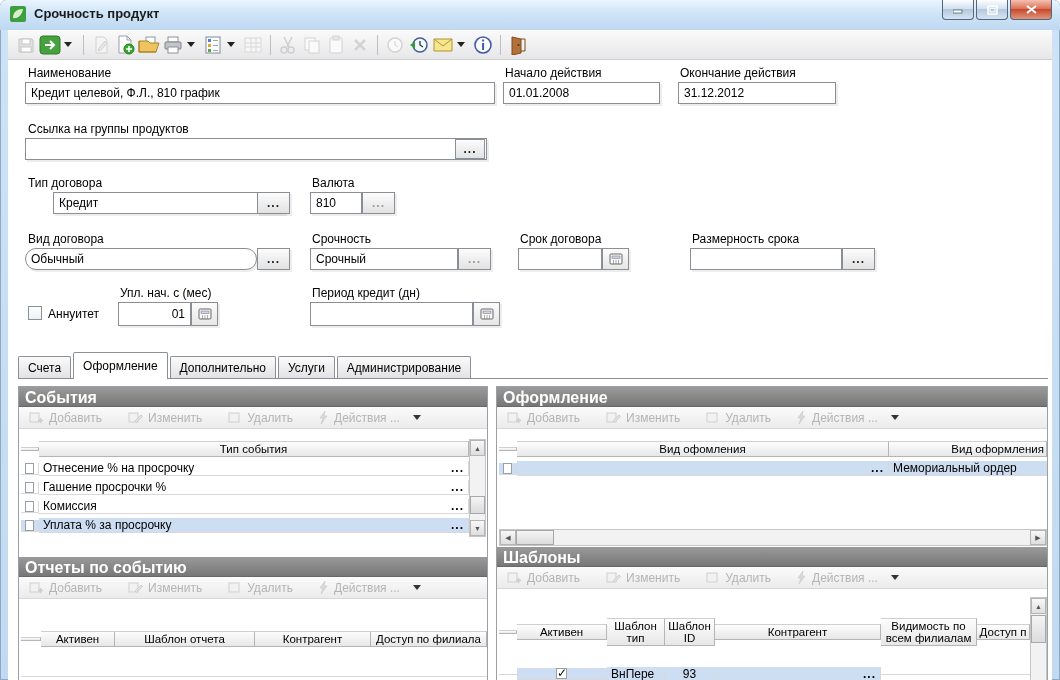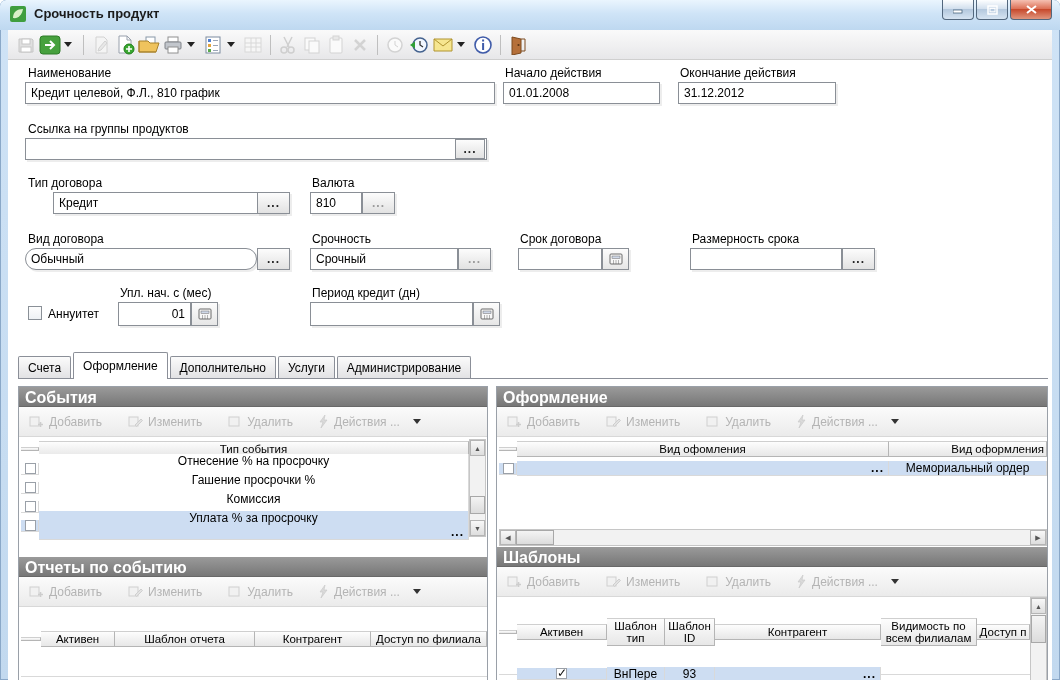--- a/index.html
+++ b/index.html
@@ -48,33 +48,33 @@
   .tab { height: 22px; padding: 0 9px; border: 1px solid #8b8f98; border-bottom: none;
     border-radius: 2px 2px 0 0; background: linear-gradient(#fbfbfb, #e2e2e4);
     display: flex; align-items: center; font-size: 12px; }
   .tab.active { height: 27px; background: #fff; margin-bottom: -1px; font-size: 12px; }
   .tabline { position: absolute; left: 10px; top: 318px; width: 1030px; height: 1px; background: #8b8f98; }
   
   .panel { position: absolute; background: #fff; border: 1px solid #9aa0a8; border-bottom: none; }
   .sect { position: absolute; left: 0; width: 100%; height: 20px;
     background: linear-gradient(#9a9a9a, #777); color: #fff; font-weight: bold;
     font-size: 16px; padding: 2px 6px; border-bottom: 1px solid #686868; }
-  .ptool { position: absolute; left: 0; width: 100%; height: 30px;
+  .ptool { position: absolute; left: 0; width: 100%; height: 22px;
     background: linear-gradient(#fbfbfb, #ebebeb); border-bottom: 1px solid #d8d8d8;
     display: flex; align-items: center; gap: 26px; padding-left: 10px; }
   .pbtn { display: flex; align-items: center; gap: 5px; color: #b4b4b4; font-size: 12px; }
   .pbtn .dd2 { width: 0; height: 0; border-left: 4px solid transparent; border-right: 4px solid transparent;
     border-top: 5px solid #333; margin-left: 8px; }
   
   .trow, .thead { display: flex; align-items: center; }
   .hc { background: linear-gradient(#fdfdfd, #e7e7e7); border-right: 1px solid #b5b5b5;
     border-bottom: 1px solid #b5b5b5; border-top: 1px solid #cfcfcf; font-size: 11.5px;
     display: flex; align-items: center; justify-content: center; text-align: center; padding: 1px 2px; }
   .cell { border-right: 1px solid #d9d9d9; border-bottom: 1px solid #d9d9d9; background: #fff;
-    font-size: 12px; display: flex; align-items: center; padding: 0 4px; overflow: hidden; white-space: nowrap; flex-direction: column; }
+    font-size: 12px; display: flex; align-items: center; padding: 0 4px; overflow: hidden; white-space: nowrap; }
   .sel .cell { background: #cdddf2; }
   .rchk { width: 11px; height: 11px; border: 1px solid #9aa0a8; background: #fff; margin: 0 auto; position: relative; }
   .rchk.checked::after { content: "✓"; position: absolute; left: 0px; top: -3px; font-size: 12px; color: #111; }
   .rdots { margin-left: auto; font-weight: bold; letter-spacing: 1px; }
   
   .vsb, .hsb { position: absolute; background: #f2f2f2; border: 1px solid #c6c6c6; }
   .sbtn { position: absolute; background: linear-gradient(#f8f8f8, #dedede); border: 1px solid #b5b5b5;
     color: #555; font-size: 7px; display: flex; align-items: center; justify-content: center; }
   .sthumb { position: absolute; background: linear-gradient(#f4f4f4, #dcdcdc); border: 1px solid #a8a8a8; }
 </style>

